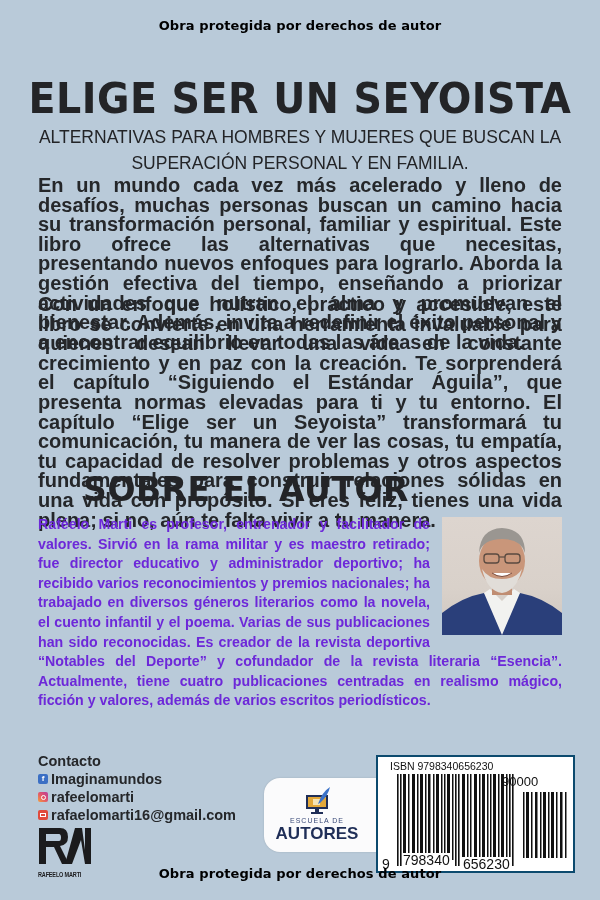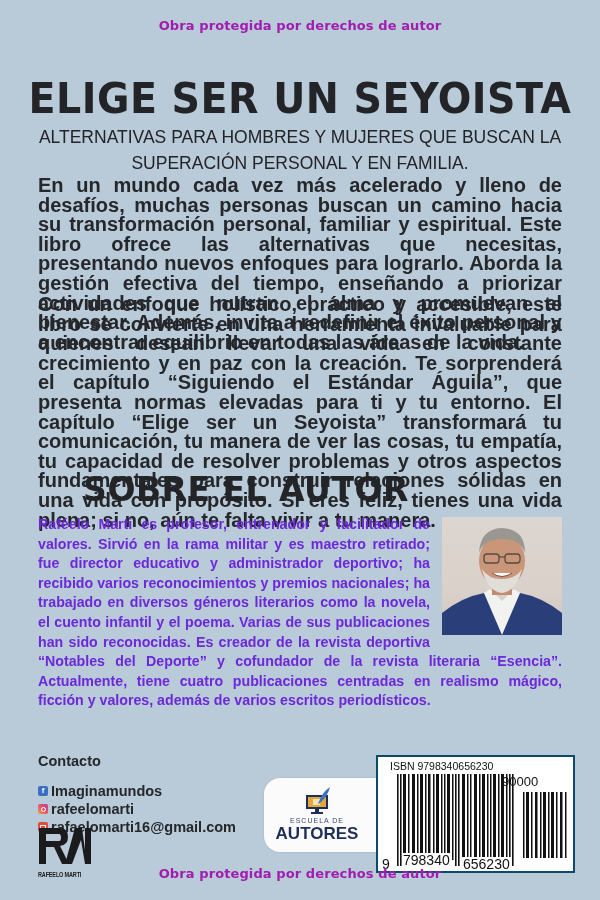--- a/index.html
+++ b/index.html
@@ -8,21 +8,21 @@
       background: #b9cad9;
       position: relative;
       font-family: "DejaVu Sans", sans-serif;
       color: #222326;
     }
     .abs { position: absolute; }
     .watermark {
       left: 0; width: 600px; text-align: center;
       font-family: "DejaVu Sans", sans-serif;
       font-size: 13px; font-weight: bold;
-      color: #a21caf;
+      color: #000000;
       letter-spacing: 0.1px;
     }
     .title {
       left: 0; width: 600px; top: 76px; text-align: center;
       font-family: "DejaVu Sans", sans-serif;
       font-weight: bold; font-size: 43px; letter-spacing: 0.5px;
       line-height: 44px; color: #232427;
       transform: scaleX(0.92); transform-origin: 300px 0;
     }
     .subtitle {
@@ -127,21 +127,21 @@
       <rect x="63" y="37" width="15" height="9" rx="3" fill="none" stroke="#5a4a40" stroke-width="1.3"></rect>
       <line x1="57" y1="40" x2="63" y2="40" stroke="#5a4a40" stroke-width="1.2"></line>
 
       <path d="M50 56 Q60 63 70 56" fill="#fff" stroke="#7a4a3a" stroke-width="1"></path>
     </svg>
   </div>
   <span>Raféelo Marti es profesor, entrenador y facilitador de valores. Sirvió en la rama militar y es maestro retirado; fue director educativo y administrador deportivo; ha recibido varios reconocimientos y premios nacionales; ha trabajado en diversos géneros literarios como la novela, el cuento infantil y el poema. Varias de sus publicaciones han sido reconocidas. Es creador de la revista deportiva “Notables del Deporte” y cofundador de la revista literaria “Esencia”. Actualmente, tiene cuatro publicaciones centradas en realismo mágico, ficción y valores, además de varios escritos periodísticos.</span>
 </div>
 
 <div class="abs contact">
-  <div style="margin-bottom:12px;">Contacto</div>
+  <div style="margin-bottom:0;">Contacto</div>
   <div class="contact-row">
     <span class="ci" style="background:#3b6fc4;">f</span>
     <span>Imaginamundos</span>
   </div>
   <div class="contact-row">
     <span class="ci" style="background:linear-gradient(45deg,#f3a03c,#e2566b,#b83b9b);">
       <span style="width:5px;height:5px;border:1.2px solid #fff;border-radius:50%;box-sizing:border-box;"></span>
     </span>
     <span>rafeelomarti</span>
   </div>

